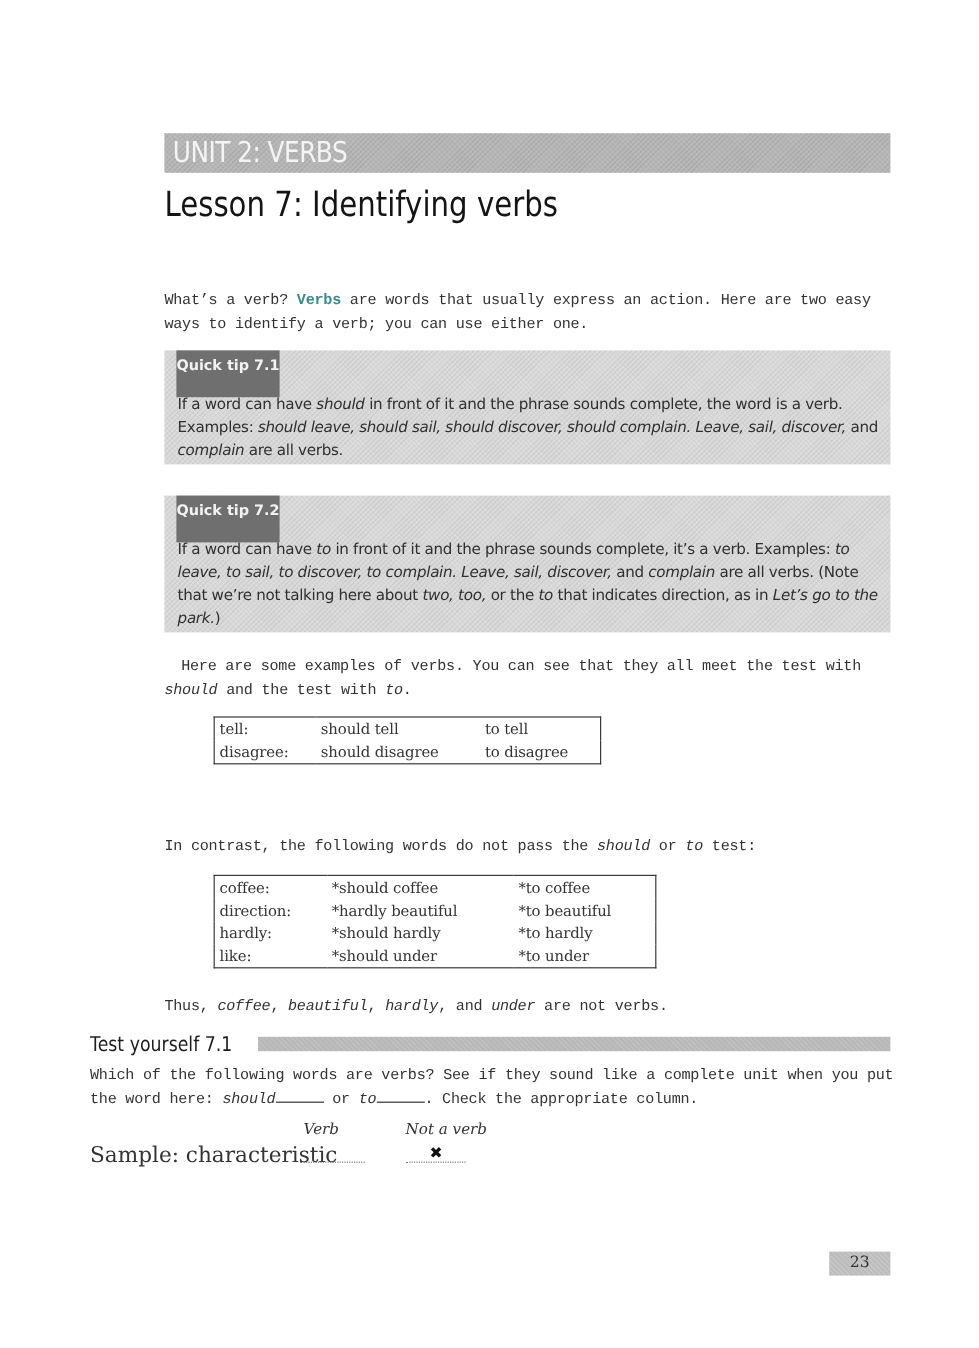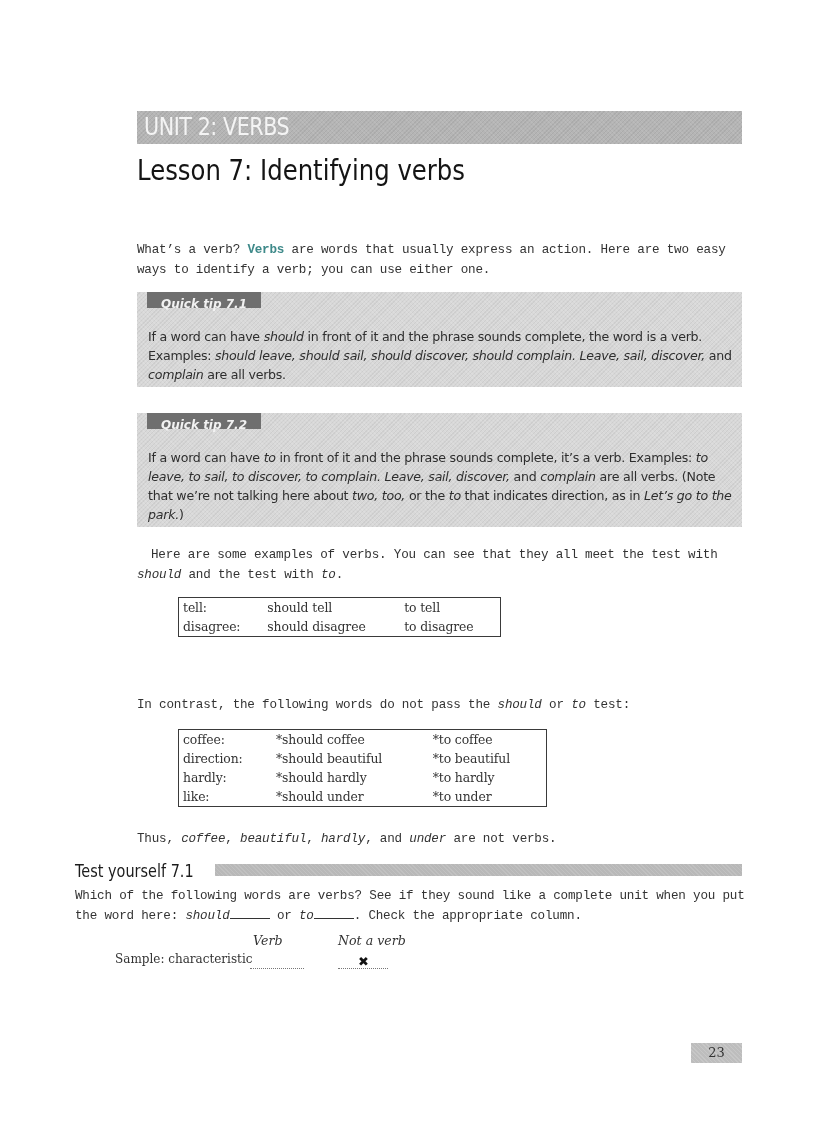--- a/index.html
+++ b/index.html
@@ -75,30 +75,29 @@
       width: 605px;
       background: #d8d8d8;
       background-image:
         repeating-linear-gradient(45deg, rgba(255,255,255,0.12) 0 1px, transparent 1px 3px),
         repeating-linear-gradient(-45deg, rgba(0,0,0,0.05) 0 1px, transparent 1px 3px);
     }
     .tip-label {
       position: absolute;
       left: 10px;
       top: 0;
-      height: 16px;
-      padding: 0 14px;
+      height: 39px;
+      padding: 0 0;
       background: #6f6f6f;
       color: #f2f2f2;
       font-family: "DejaVu Sans", sans-serif;
       font-weight: bold;
       font-size: 12px;
       line-height: 24px;
       white-space: nowrap;
-      font-style: italic;
     }
     .tip-body {
       position: absolute;
       left: 11px;
       right: 8px;
       font-family: "DejaVu Sans", sans-serif;
       font-size: 12.6px;
       line-height: 19px;
       color: #2e2e2e;
       letter-spacing: -0.25px;
@@ -161,24 +160,23 @@
       font-style: italic;
       font-size: 12.6px;
       color: #333;
       white-space: nowrap;
     }
     .sample-label {
       position: absolute;
       left: 75px;
       top: 952px;
       font-family: "DejaVu Serif", serif;
-      font-size: 12px;
-      color: #333;
-      white-space: nowrap;
-      margin-left: 40px;
+      font-size: 18px;
+      color: #333;
+      white-space: nowrap;
     }
     .answer-slot {
       position: absolute;
       height: 14px;
       border-bottom: 1px dotted #777;
     }
     .answer-mark {
       position: absolute;
       font-family: "DejaVu Sans", sans-serif;
       font-weight: bold;
@@ -250,21 +248,21 @@
 
 <table class="ex-table" style="left:178px; top:729px; width:369px;border-radius:25px;">
   <tbody id="nonverb-tbody">
       <tr>
         <td>coffee:</td>
         <td>*should coffee</td>
         <td>*to coffee</td>
       </tr>
       <tr>
         <td>direction:</td>
-        <td>*should beautiful</td>
+        <td>*hardly beautiful</td>
         <td>*to beautiful</td>
       </tr>
       <tr>
         <td>hardly:</td>
         <td>*should hardly</td>
         <td>*to hardly</td>
       </tr>
       <tr>
         <td>like:</td>
         <td>*should under</td>

